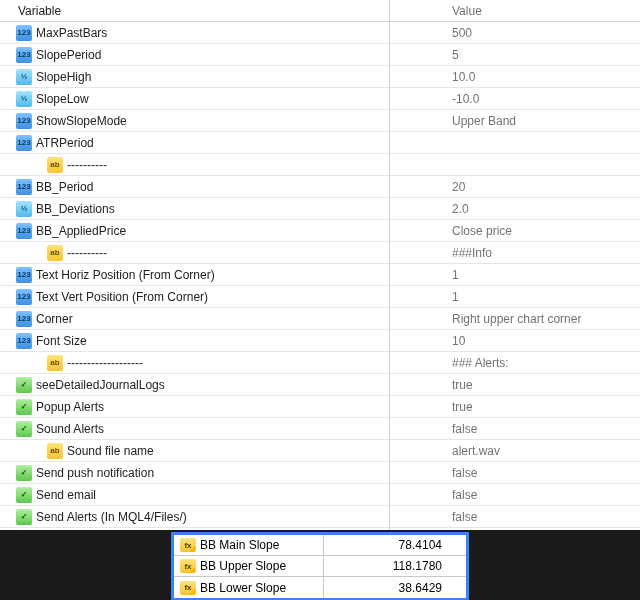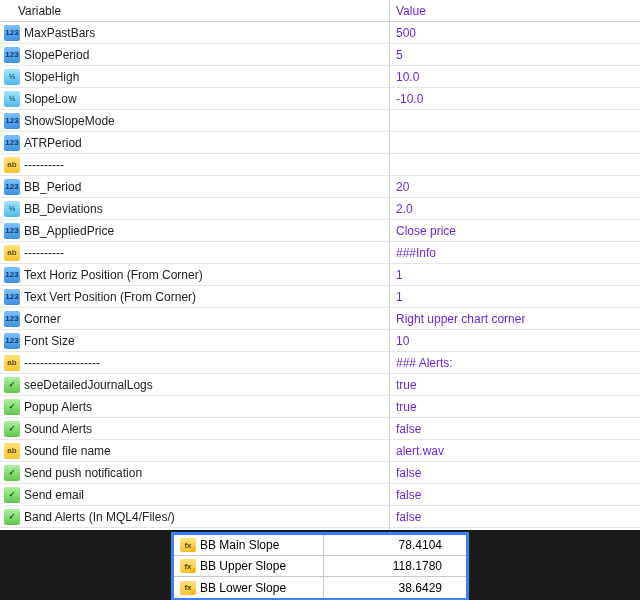--- a/index.html
+++ b/index.html
@@ -16,31 +16,32 @@
   .params-table {
     flex: 1 1 auto;
     overflow: hidden;
   }
   .row {
     display: flex;
     height: 22px;
     align-items: stretch;
     border-bottom: 1px solid #e6e6e6;
     background: #fff;
+    gap: 28px;
   }
   .row.header {
     background: #fff;
     font-weight: 400;
     border-bottom: 1px solid #d0d0d0;
   }
   .col-var {
     width: 390px;
     display: flex;
     align-items: center;
-    padding-left: 4px;
+    padding-left: 16px;
     border-right: 1px solid #d0d0d0;
     gap: 4px;
     overflow: hidden;
   }
   .row.header .col-var { padding-left: 18px; }
   .col-val {
     flex: 1;
     display: flex;
     align-items: center;
     padding-left: 6px;
@@ -55,24 +56,24 @@
     border-radius: 2px;
     font-size: 8px;
     font-weight: 700;
     font-family: Arial, sans-serif;
     color: #fff;
     flex: 0 0 16px;
     line-height: 1;
   }
   .ic-int { background: linear-gradient(#7ec2ff,#3d8fe0); color:#053a6b; }
   .ic-dbl { background: linear-gradient(#a6e3ff,#4fb9e8); color:#055976; }
-  .ic-str { background: linear-gradient(#ffe27a,#f5c431); color:#6b4d00; }
+  .ic-str { background: linear-gradient(#ffe27a,#f5c431); color:#6b4d00;margin-left:31px; }
   .ic-bool{ background: linear-gradient(#aef0a0,#5fc64c); color:#0b4d00; }
   .var-label { white-space: nowrap; overflow: hidden; text-overflow: ellipsis; color:#222; }
-  .val-label { white-space: nowrap; overflow: hidden; text-overflow: ellipsis; color:#6d28d9; }
+  .val-label { white-space: nowrap; overflow: hidden; text-overflow: ellipsis; color:#737373;margin-left:28px; }
 
   .footer-area {
     height: 70px;
     background: #1b1b1b;
     display: flex;
     align-items: flex-start;
     justify-content: center;
   }
   .slope-panel {
     margin-top: 2px;
@@ -173,20 +174,23 @@
         </div>
         <div class="col-val">
           <span class="val-label">-10.0</span>
         </div>
       </div>
       <div class="row">
         <div class="col-var">
           <span class="type-icon ic-int">123</span>
           <span class="var-label">ShowSlopeMode</span>
         </div>
+        <div class="col-val">
+          <span class="val-label">Upper Band</span>
+        </div>
       </div>
       <div class="row">
         <div class="col-var">
           <span class="type-icon ic-int">123</span>
           <span class="var-label">ATRPeriod</span>
         </div>
       </div>
       <div class="row">
         <div class="col-var">
           <span class="type-icon ic-str">ab</span>
@@ -324,21 +328,21 @@
           <span class="type-icon ic-bool">✓</span>
           <span class="var-label">Send email</span>
         </div>
         <div class="col-val">
           <span class="val-label">false</span>
         </div>
       </div>
       <div class="row">
         <div class="col-var">
           <span class="type-icon ic-bool">✓</span>
-          <span class="var-label">Band Alerts (In MQL4/Files/)</span>
+          <span class="var-label">Send Alerts (In MQL4/Files/)</span>
         </div>
         <div class="col-val">
           <span class="val-label">false</span>
         </div>
       </div>
       <div class="row">
         <div class="col-var">
           <span class="type-icon ic-str">ab</span>
           <span class="var-label">Custom File Name</span>
         </div>

